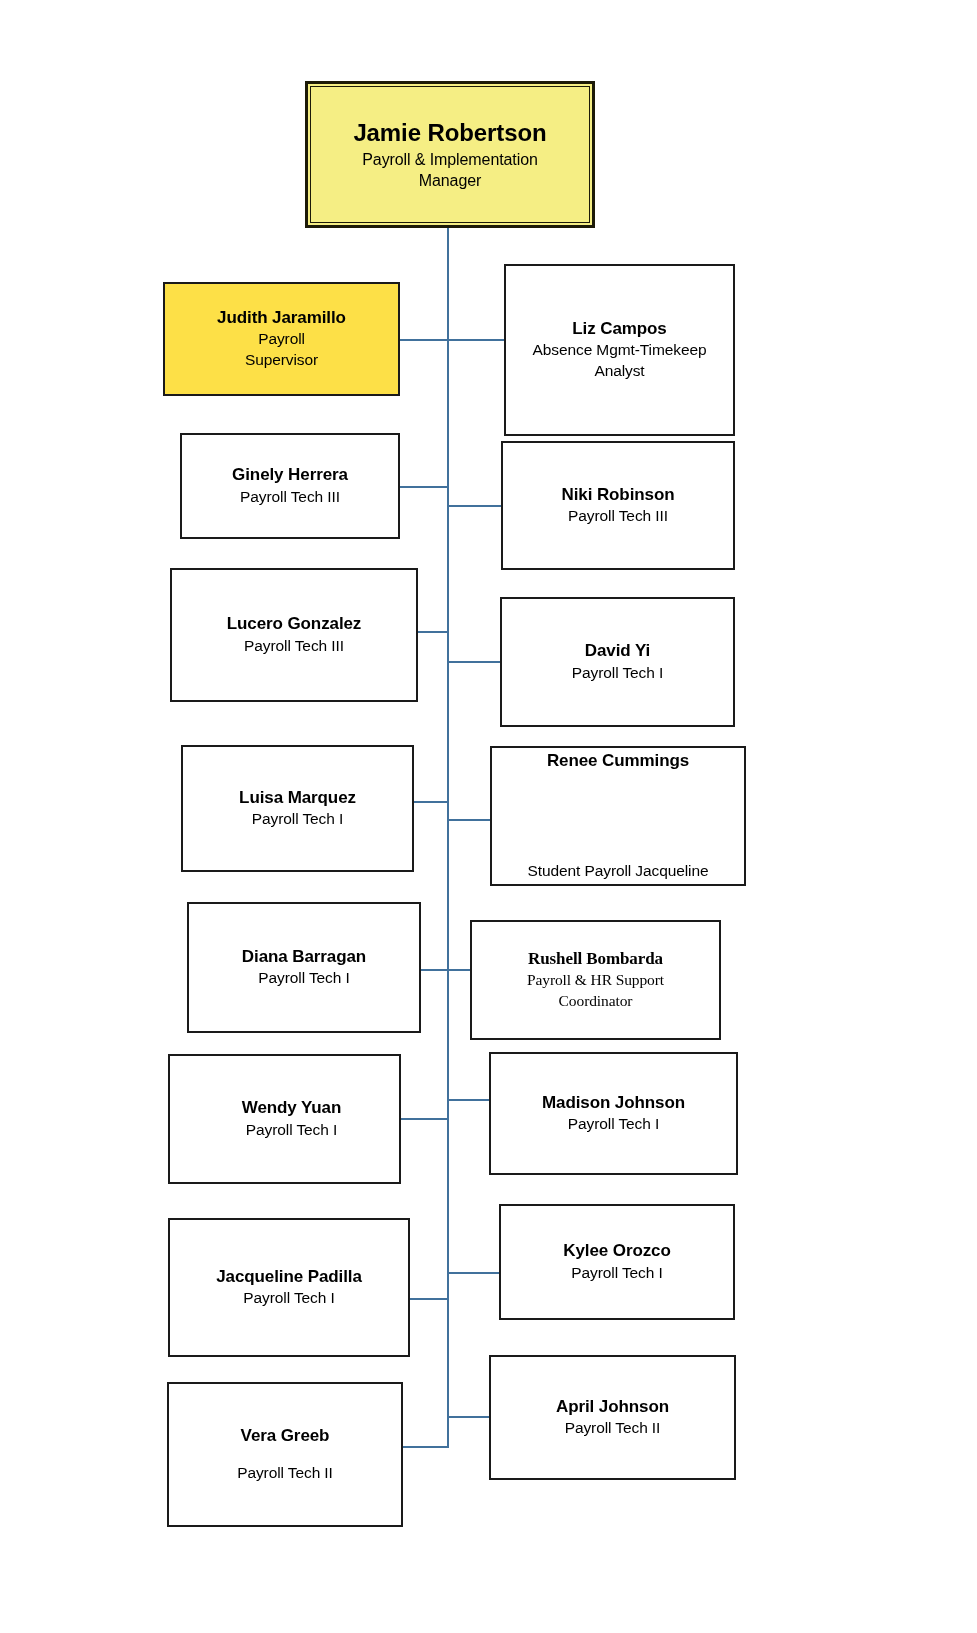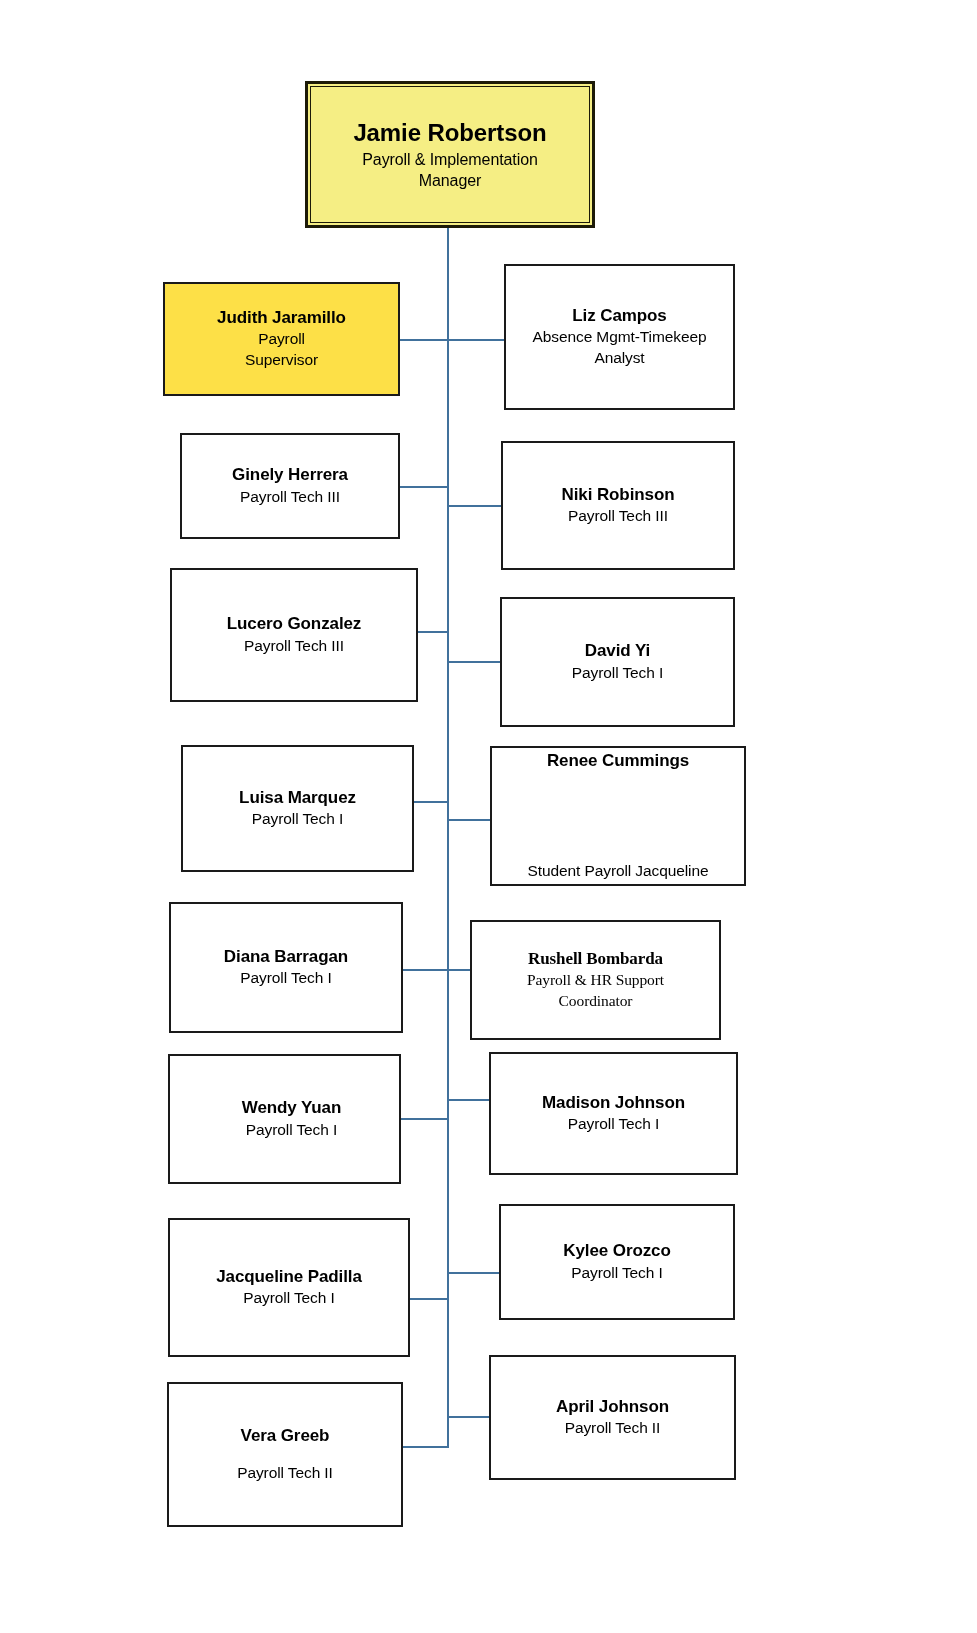--- a/index.html
+++ b/index.html
@@ -89,21 +89,21 @@
 
   <div class="connector-h" style="left:399px; top:339px; width:49px;"></div>
   <div class="connector-h" style="left:447px; top:339px; width:58px;"></div>
 
   <div class="node yellow" style="left:163px; top:282px; width:237px; height:114px;">
     <div class="name">Judith Jaramillo</div>
     <div class="title">Payroll</div>
     <div class="title">Supervisor</div>
   </div>
 
-  <div class="node" style="left:504px; top:264px; width:231px; height:146px;">
+  <div class="node" style="left:504px; top:264px; width:231px; height:172px;">
     <div class="name">Liz Campos</div>
     <div class="title">Absence Mgmt-Timekeep</div>
     <div class="title">Analyst</div>
   </div>
 
   <div class="connector-h" style="left:399px; top:486px; width:49px;"></div>
   <div class="connector-h" style="left:447px; top:505px; width:55px;"></div>
 
   <div class="node" style="left:180px; top:433px; width:220px; height:106px;">
     <div class="name">Ginely Herrera</div>
@@ -137,21 +137,21 @@
   </div>
 
   <div class="node" style="left:490px; top:746px; width:256px; height:140px;justify-content:space-between;">
     <div class="name">Renee Cummings</div>
     <div class="title">Student Payroll Jacqueline</div>
   </div>
 
   <div class="connector-h" style="left:403px; top:969px; width:45px;"></div>
   <div class="connector-h" style="left:447px; top:969px; width:43px;"></div>
 
-  <div class="node" style="left:169px; top:902px; width:234px; height:131px;">
+  <div class="node" style="left:187px; top:902px; width:234px; height:131px;">
     <div class="name">Diana Barragan</div>
     <div class="title">Payroll Tech I</div>
   </div>
 
   <div class="node" style="left:470px; top:920px; width:251px; height:120px;font-family:Liberation Serif, serif;">
     <div class="name">Rushell Bombarda</div>
     <div class="title">Payroll &amp; HR Support</div>
     <div class="title">Coordinator</div>
   </div>
 

